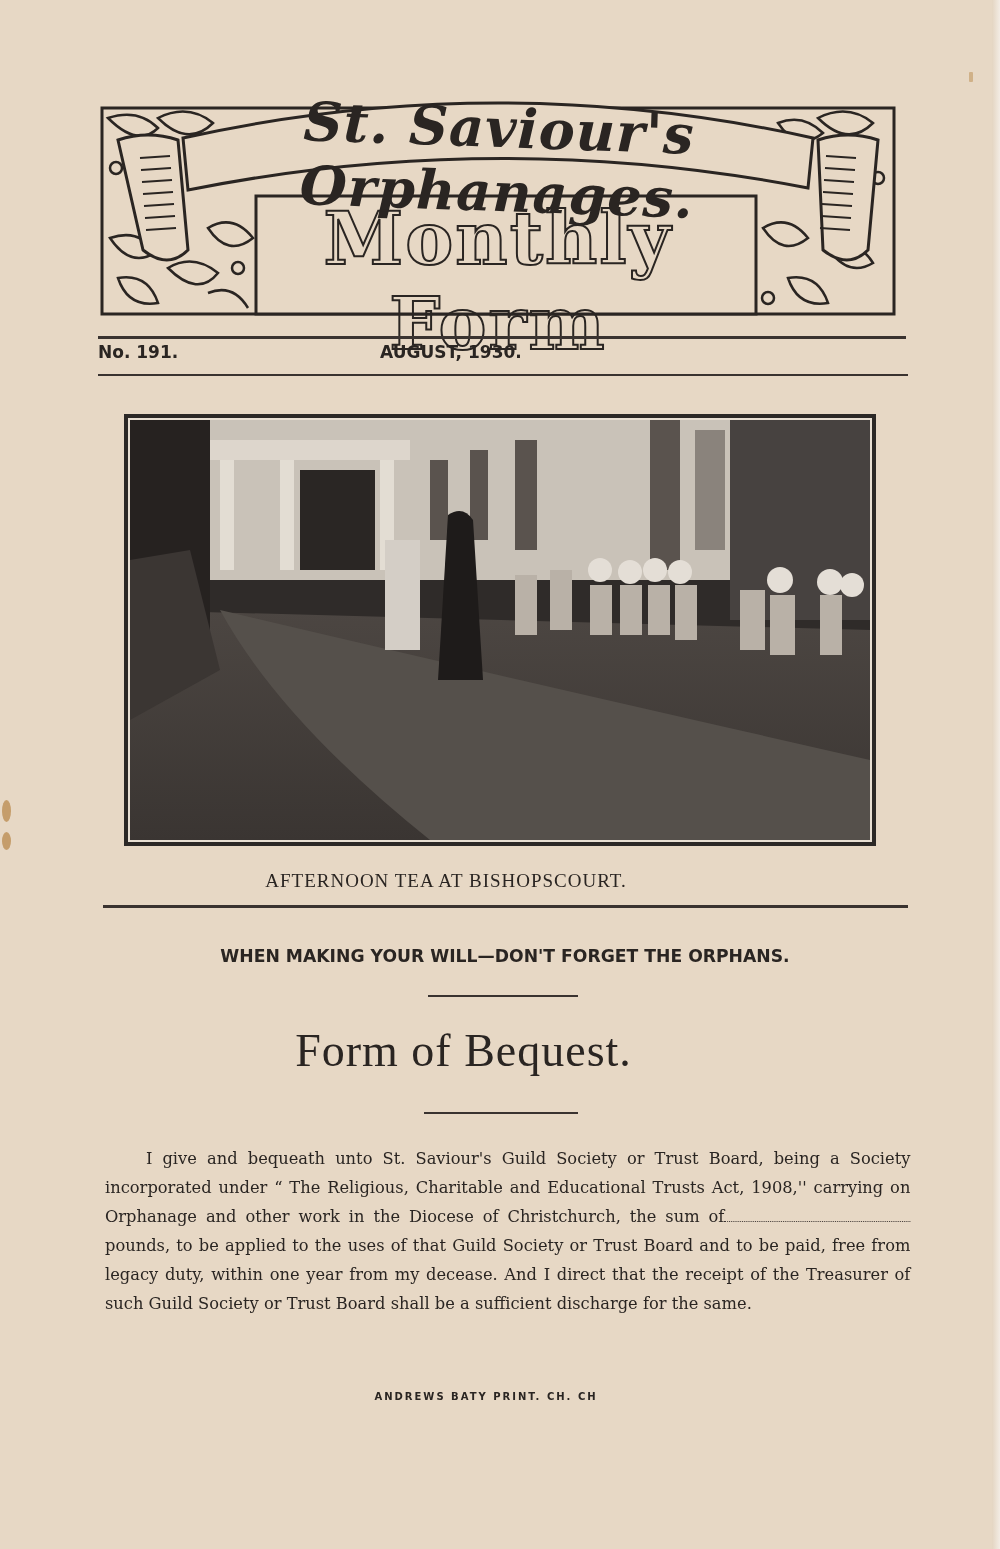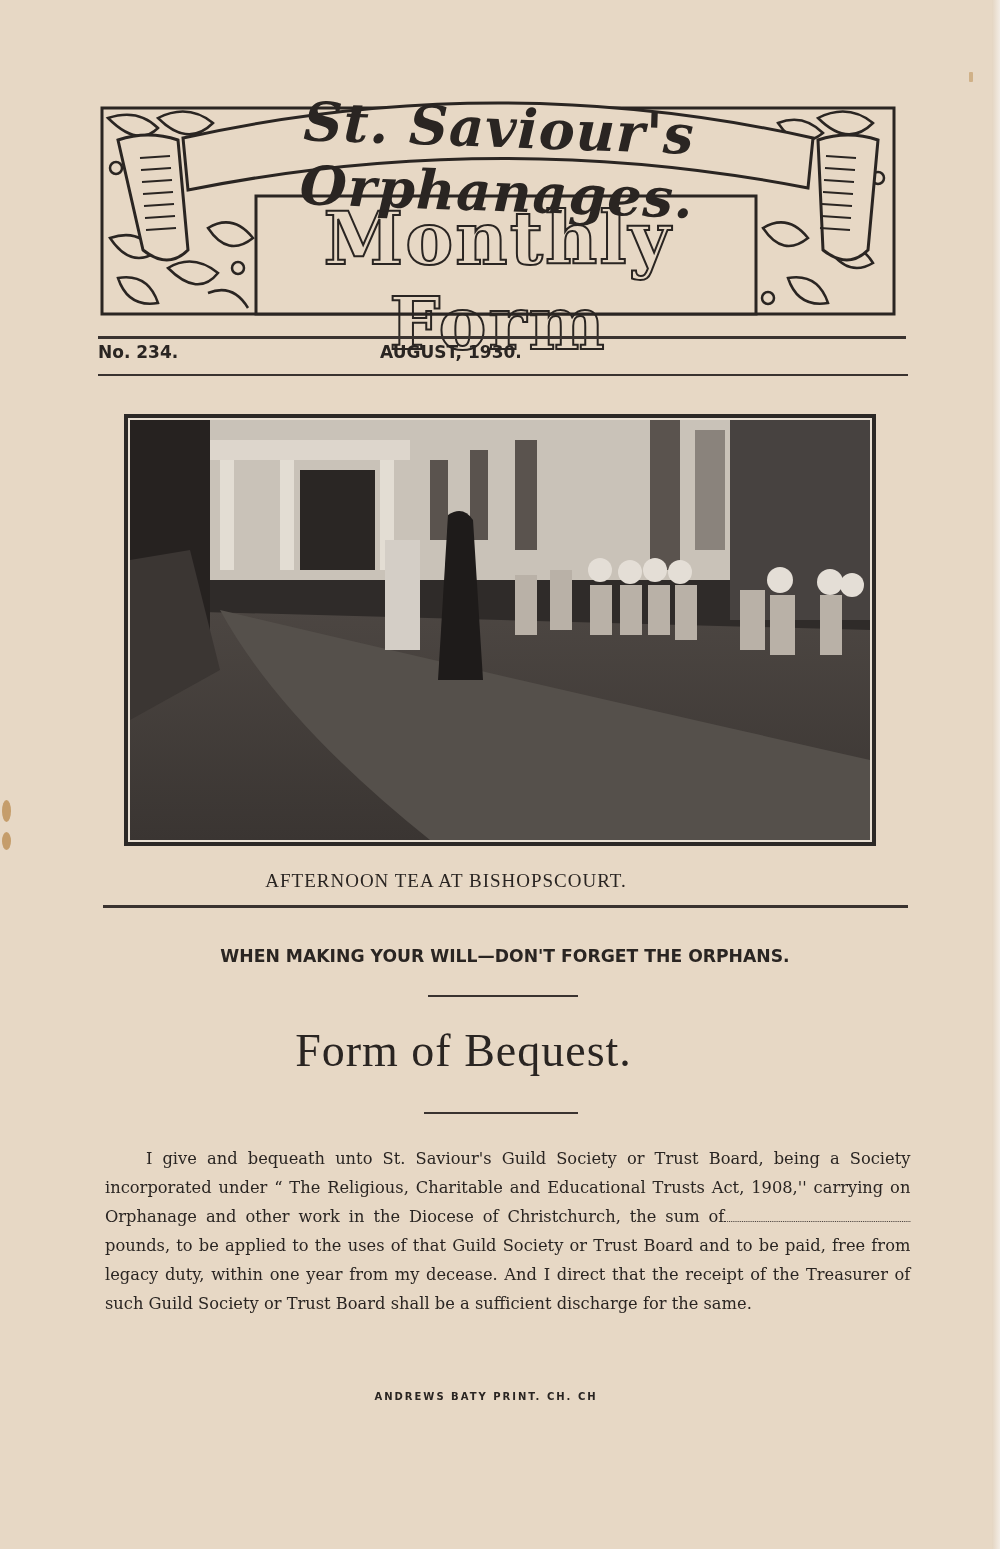--- a/index.html
+++ b/index.html
@@ -123,21 +123,21 @@
       <line x1="722" y1="150" x2="752" y2="152"></line>
     </g>
 
     <path d="M85 60 Q400 -10 715 60 L710 110 Q400 50 90 112 Z" fill="#e7d8c5" stroke="#2a2522" stroke-width="3"></path>
   </svg>
   <div class="title-top">St. Saviour's Orphanages.</div>
   <div class="title-bottom">Monthly Form</div>
 </div>
 
 <div class="rule" style="left:98px; top:336px; width:808px; height:3px;"></div>
-<div class="issue-line" style="left:98px;">No. 234.</div>
+<div class="issue-line" style="left:98px;">No. 191.</div>
 <div class="issue-line" style="left:380px;">AUGUST, 1930.</div>
 <div class="rule" style="left:98px; top:374px; width:810px; height:2px;"></div>
 
 <div class="photo-frame">
   <div class="photo-inner">
     <svg width="740" height="420" viewBox="0 0 740 420">
       <defs>
         <linearGradient id="lawn" x1="0" y1="0" x2="0" y2="1">
           <stop offset="0" stop-color="#4c4642"></stop>
           <stop offset="1" stop-color="#3a3532"></stop>

